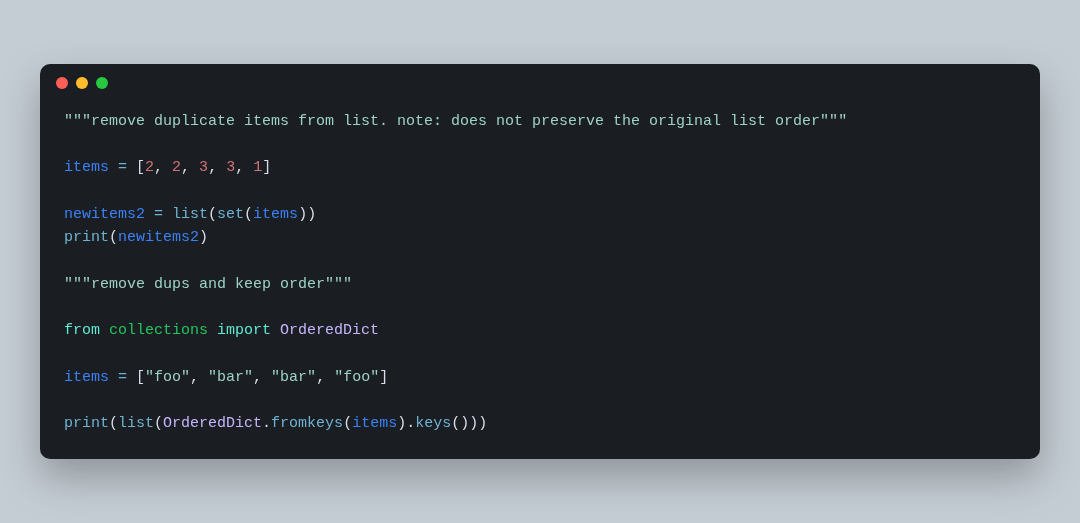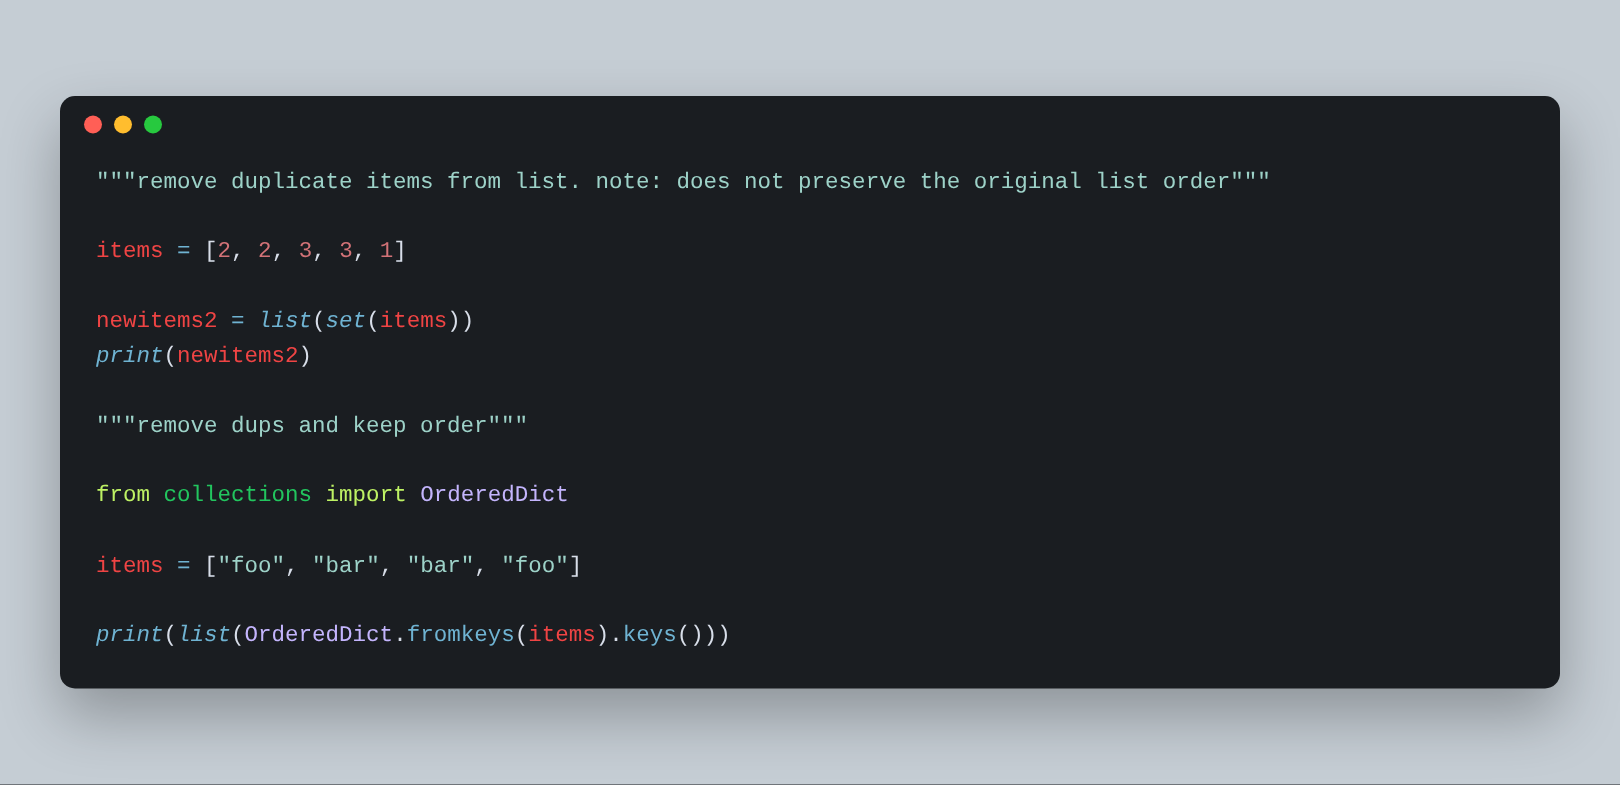--- a/index.html
+++ b/index.html
@@ -32,26 +32,26 @@
   .dot.green  { background: #27c93f; }
   .code {
     padding: 8px 24px 24px 24px;
     font-size: 15px;
     line-height: 1.55;
     white-space: pre;
     color: #c5cdd6;
   }
   .line { display: block; min-height: 1.55em; }
   .tk-str     { color: #9dd2c8; }   
-  .tk-var     { color: #ef4444; }   
+  .tk-var     { color: #3b82f6; }   
   .tk-op      { color: #6fb3d2; }   
   .tk-punc    { color: #d8dee9; }   
   .tk-num     { color: #d27277; }   
-  .tk-builtin { color: #6fb3d2; font-style: italic; }   
-  .tk-kw      { color: #bef264; }   
+  .tk-builtin { color: #6fb3d2; }   
+  .tk-kw      { color: #5eead4; }   
   .tk-mod     { color: #22c55e; }   
   .tk-type    { color: #c4b5fd; }   
   .tk-method  { color: #6fb3d2; }   
 </style>
 </head>
 <body>
 
 <div class="window">
   <div class="titlebar">
     <span class="dot red"></span>

